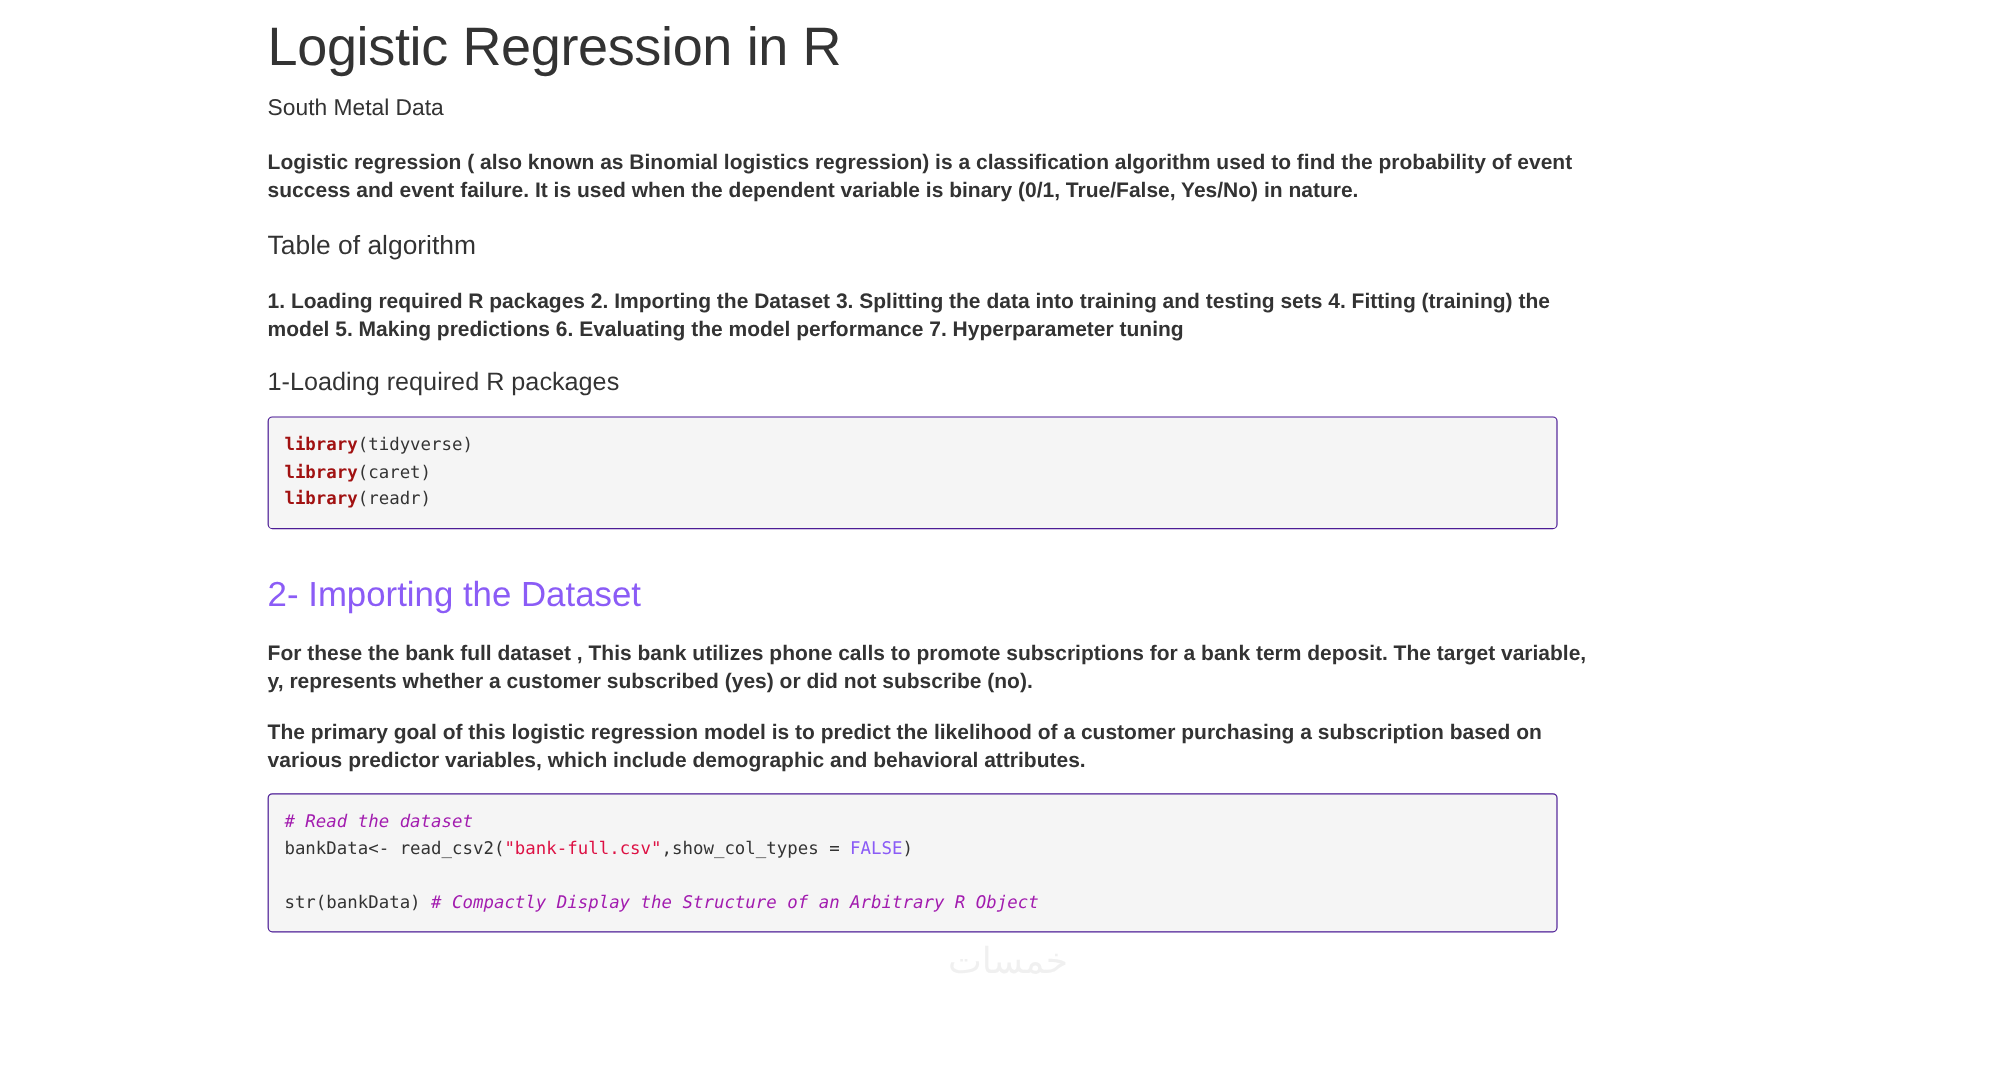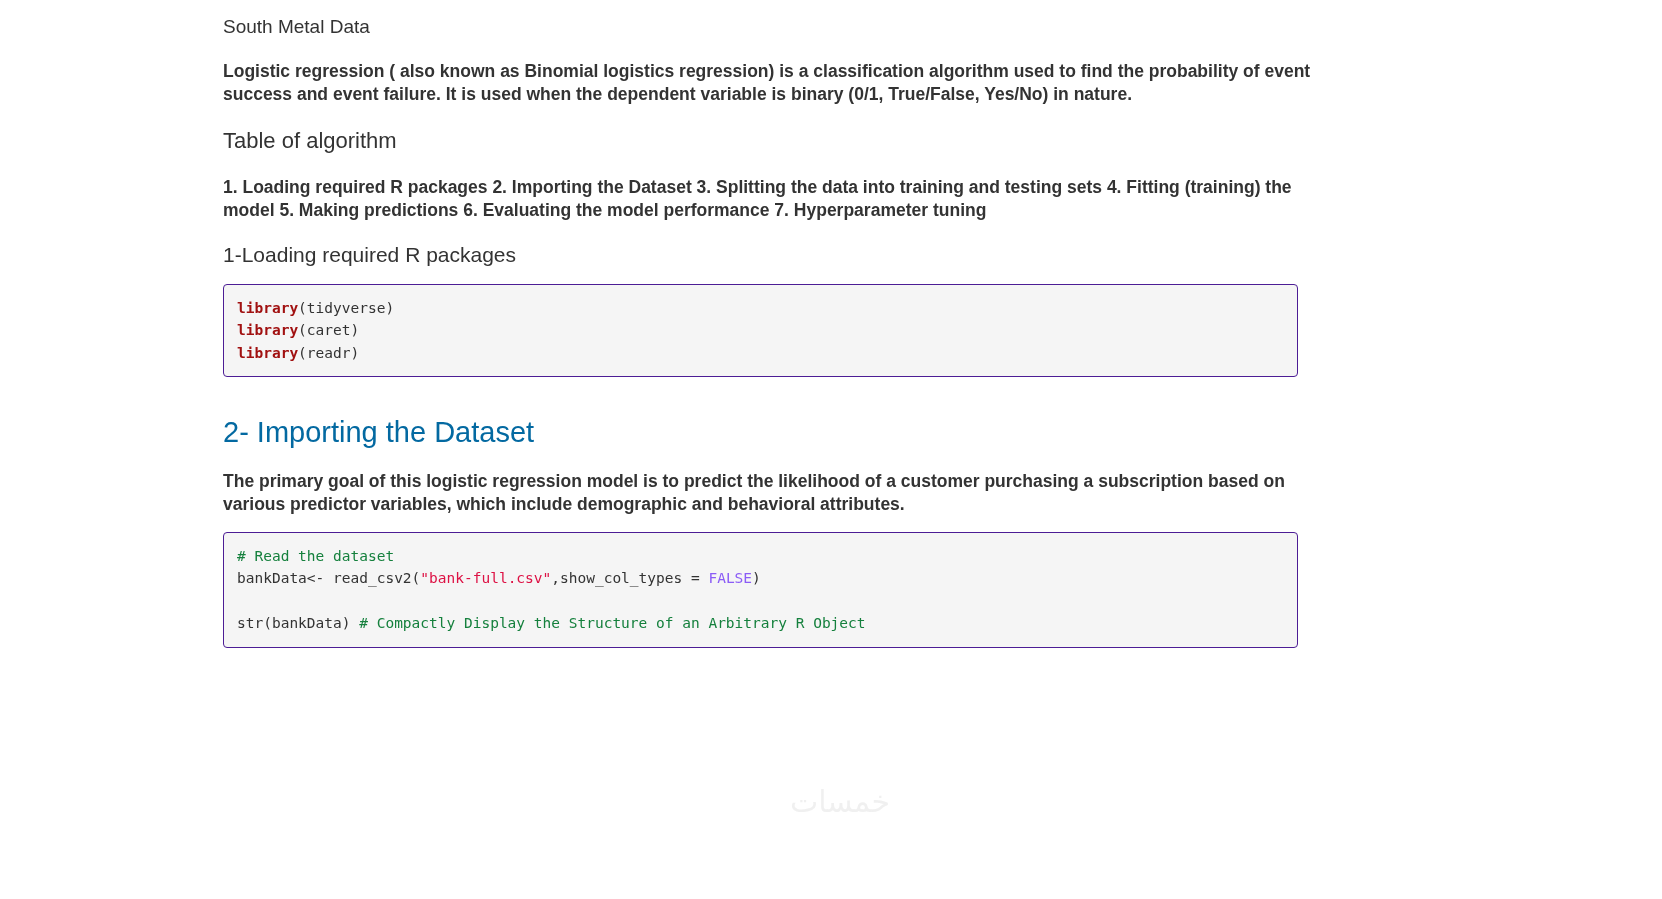--- a/index.html
+++ b/index.html
@@ -55,21 +55,21 @@
     font-weight: bold;
     color: #333333;
     margin: 0;
     padding-top: 32px;
     line-height: 1.15;
     letter-spacing: -0.2px;
   }
   h2.section {
     font-size: 29px;
     font-weight: 400;
-    color: #0369a1;
+    color: #8b5cf6;
     margin: 0;
     padding-top: 38px;
     line-height: 1.2;
   }
   h3.section {
     font-size: 22px;
     font-weight: 400;
     color: #333333;
     margin: 0;
     padding-top: 22px;
@@ -111,21 +111,21 @@
     white-space: pre;
     overflow: hidden;
     box-sizing: border-box;
   }
   .code-wrap { padding-top: 16px; }
   .code-wrap.wide pre.code { width: 1075px; }
 
   .tok-kw   { color: #a11111; font-weight: bold; }
   .tok-str  { color: #d14; }
   .tok-const{ color: #8b5cf6; margin-top: 44px; }
-  .tok-cmt  { color: #15803d; }
+  .tok-cmt  { color: #a21caf; font-style: italic; }
   .tok-plain{ color: #333333; }
 
   
   .watermark {
     position: absolute;
     left: 660px;
     top: 784px;
     width: 230px;
     height: 56px;
     pointer-events: none;
@@ -137,39 +137,41 @@
     white-space: nowrap;
     direction: rtl;
   }
 </style>
 </head>
 <body>
 
 <div class="page">
   <div class="content">
 
+    <h1 class="doc-title">Logistic Regression in R</h1>
     <div class="doc-author">South Metal Data</div>
 
 
     <p class="body">Logistic regression ( also known as Binomial logistics regression) is a classification algorithm used to find the probability of event success and event failure. It is used when the dependent variable is binary (0/1, True/False, Yes/No) in nature.</p>
 
     <h3 class="section">Table of algorithm</h3>
 
     <p class="body">1. Loading required R packages 2. Importing the Dataset 3. Splitting the data into training and testing sets 4. Fitting (training) the model 5. Making predictions 6. Evaluating the model performance 7. Hyperparameter tuning</p>
 
     <h4 class="section">1-Loading required R packages</h4>
 
     <div class="code-wrap wide">
       <pre class="code"><span class="tok-kw">library</span><span class="tok-plain">(tidyverse)</span>
 <span class="tok-kw">library</span><span class="tok-plain">(caret)</span>
 <span class="tok-kw">library</span><span class="tok-plain">(readr)</span></pre>
     </div>
 
     <h2 class="section">2- Importing the Dataset</h2>
 
+    <p class="body tight">For these the bank full dataset , This bank utilizes phone calls to promote subscriptions for a bank term deposit. The target variable, y, represents whether a customer subscribed (yes) or did not subscribe (no).</p>
     <p class="body tight">The primary goal of this logistic regression model is to predict the likelihood of a customer purchasing a subscription based on various predictor variables, which include demographic and behavioral attributes.</p>
 
     <div class="code-wrap wide">
       <pre class="code"><span class="tok-cmt"># Read the dataset</span>
 <span class="tok-plain">bankData&lt;- read_csv2(</span><span class="tok-str">"bank-full.csv"</span><span class="tok-plain">,show_col_types = </span><span class="tok-const">FALSE</span><span class="tok-plain">)</span>
 
 <span class="tok-plain">str(bankData) </span><span class="tok-cmt"># Compactly Display the Structure of an Arbitrary R Object</span></pre>
     </div>
 
   </div>

